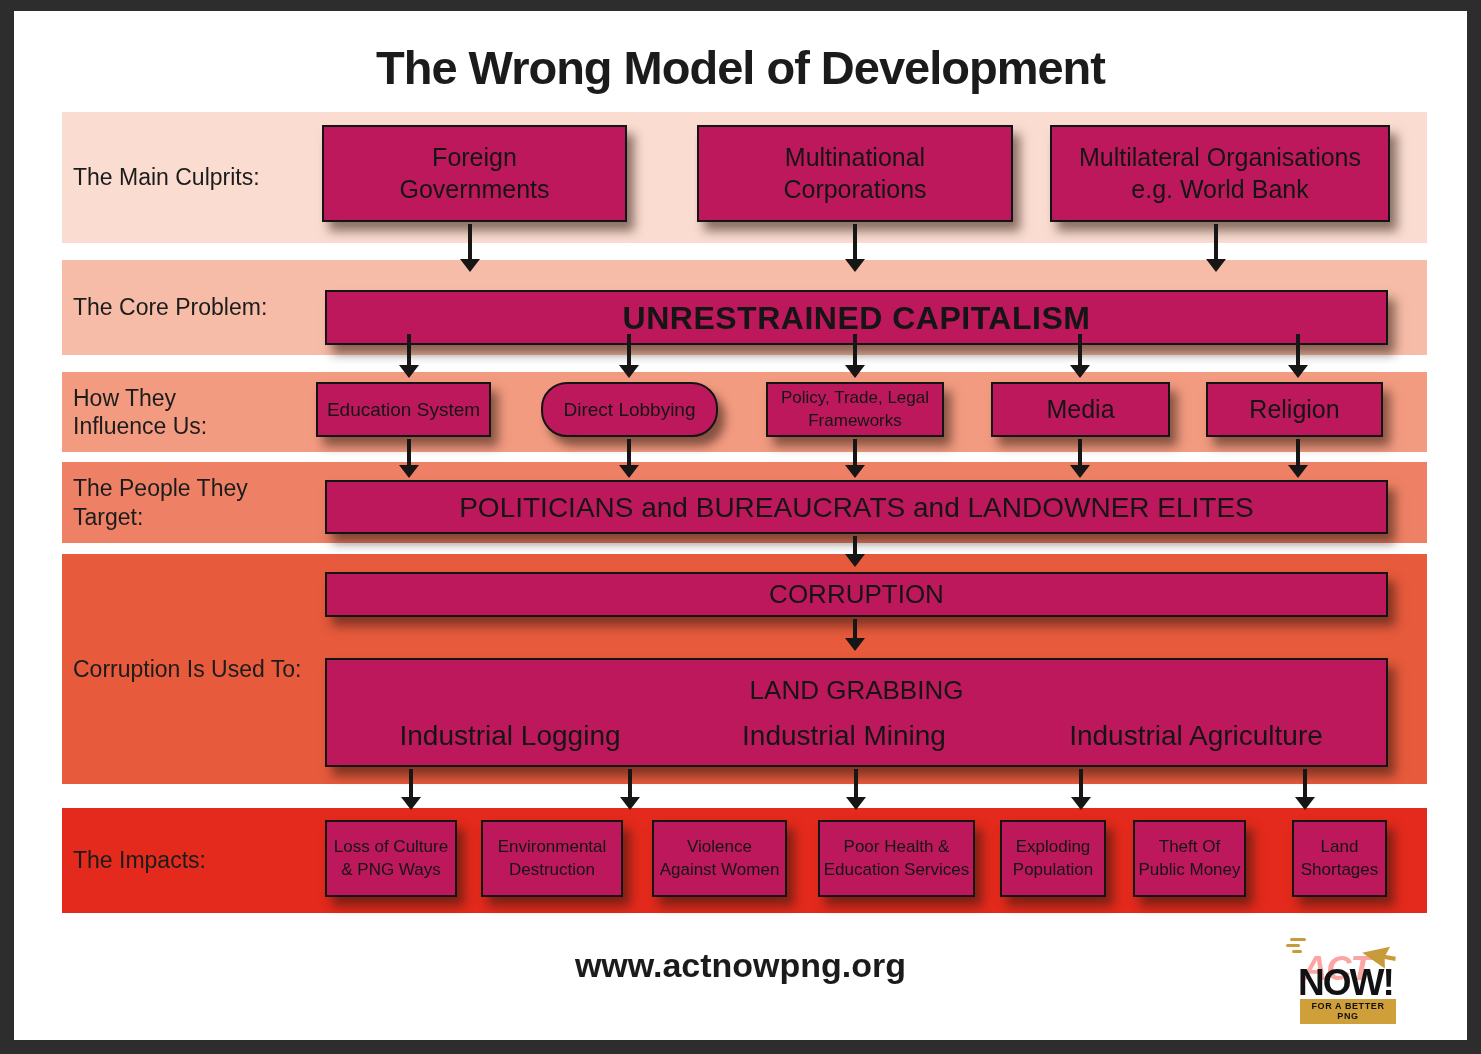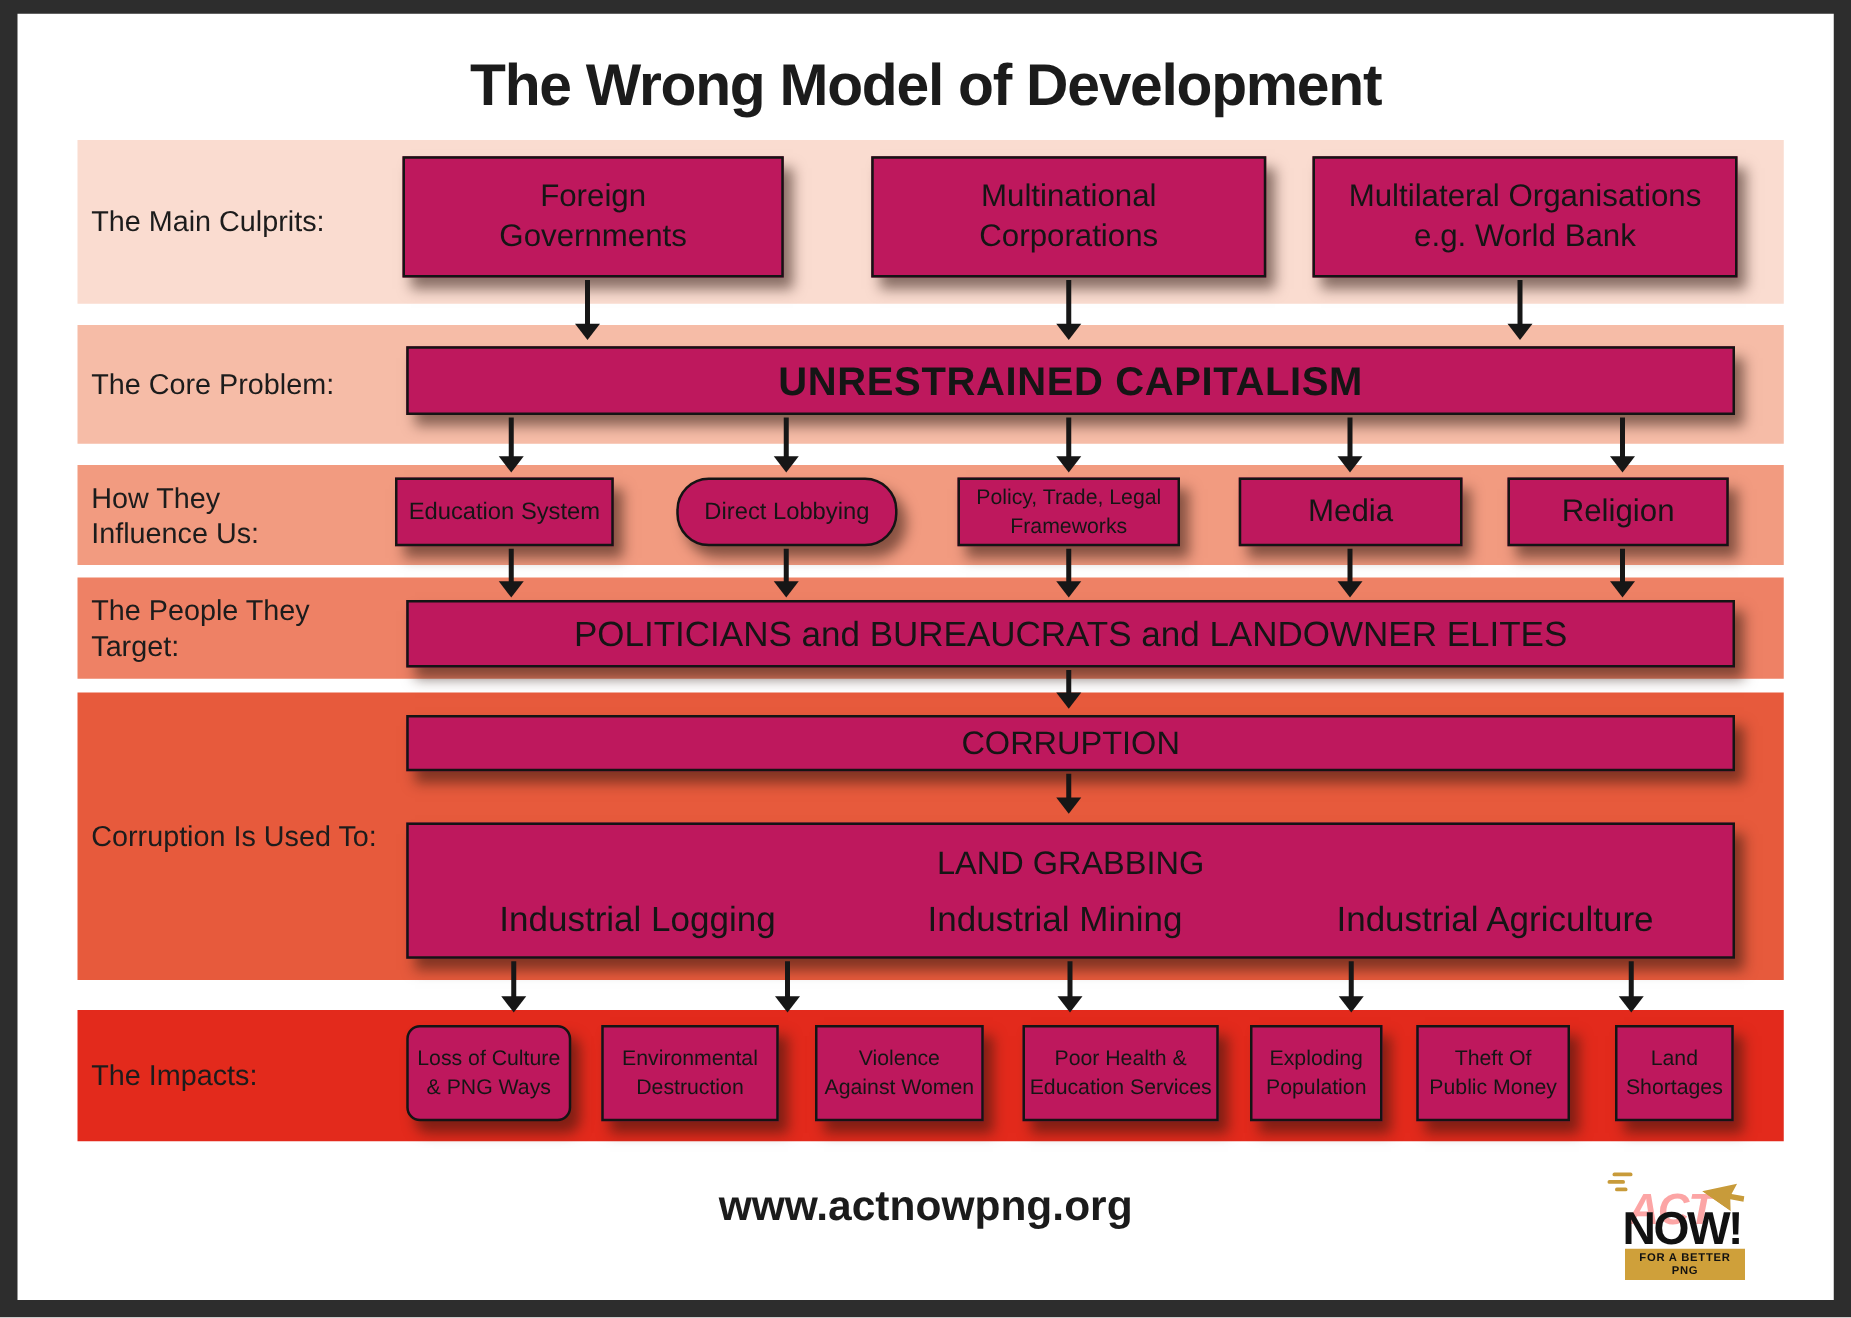--- a/index.html
+++ b/index.html
@@ -13,21 +13,21 @@
               white-space:pre-line;}
   .box{position:absolute;background:#be185d;border:2px solid #141414;display:flex;
        align-items:center;justify-content:center;text-align:center;color:#151515;
        box-shadow:7px 9px 10px rgba(45,22,14,0.55);line-height:1.25;white-space:pre-line;
        box-sizing:border-box;}
   .f25{font-size:25px;}
   .f19{font-size:19px;}
   .f17{font-size:17px;line-height:1.3;}
   .f26{font-size:26px;}
   .f28{font-size:28px;}
-  .bold32{font-size:32px;font-weight:bold;letter-spacing:0.5px;}
+  .bold32{font-size:32px;font-weight:bold;letter-spacing:0.5px;margin-top:13px;}
   .landbox{display:block;}
   .land-title{position:absolute;left:0;top:14px;width:100%;text-align:center;font-size:26px;}
   .land-item{position:absolute;top:58px;transform:translateX(-50%);font-size:28px;white-space:nowrap;}
   .arrow{position:absolute;width:4px;background:#161616;}
   .arrow::after{content:"";position:absolute;left:50%;bottom:-12px;transform:translateX(-50%);
                 width:0;height:0;border-left:10px solid transparent;border-right:10px solid transparent;
                 border-top:13px solid #161616;}
   .website{position:absolute;left:0;top:946px;width:1481px;text-align:center;
            font-size:34px;font-weight:bold;color:#1b1b1b;}
   .logo{position:absolute;left:1296px;top:932px;width:112px;height:82px;}
@@ -88,31 +88,31 @@
   <div class="box f28" style="left:325px;top:480px;width:1063px;height:54px;">POLITICIANS and BUREAUCRATS and LANDOWNER ELITES</div>
 
   <div class="box f26" style="left:325px;top:572px;width:1063px;height:45px;">CORRUPTION</div>
   <div class="box landbox" style="left:325px;top:658px;width:1063px;height:109px;">
     <div class="land-title">LAND GRABBING</div>
     <div class="land-item" style="left:183px;">Industrial Logging</div>
     <div class="land-item" style="left:517px;">Industrial Mining</div>
     <div class="land-item" style="left:869px;">Industrial Agriculture</div>
   </div>
 
-  <div class="box f17" style="left:325px;top:820px;width:132px;height:77px;border-radius:11px;">Loss of Culture
+  <div class="box f17" style="left:325px;top:820px;width:132px;height:77px;">Loss of Culture
 &amp; PNG Ways</div>
   <div class="box f17" style="left:481px;top:820px;width:142px;height:77px;">Environmental
 Destruction</div>
   <div class="box f17" style="left:652px;top:820px;width:135px;height:77px;">Violence
 Against Women</div>
   <div class="box f17" style="left:818px;top:820px;width:157px;height:77px;">Poor Health &amp;
 Education Services</div>
   <div class="box f17" style="left:1000px;top:820px;width:106px;height:77px;">Exploding
 Population</div>
-  <div class="box f17" style="left:1133px;top:820px;width:123px;height:77px;">Theft Of
+  <div class="box f17" style="left:1133px;top:820px;width:113px;height:77px;">Theft Of
 Public Money</div>
   <div class="box f17" style="left:1292px;top:820px;width:95px;height:77px;">Land
 Shortages</div>
 
   <div class="arrow" style="left:468px;top:224px;height:36px;"></div>
   <div class="arrow" style="left:853px;top:224px;height:36px;"></div>
   <div class="arrow" style="left:1214px;top:224px;height:36px;"></div>
 
   <div class="arrow" style="left:407px;top:334px;height:32px;"></div>
   <div class="arrow" style="left:627px;top:334px;height:32px;"></div>

